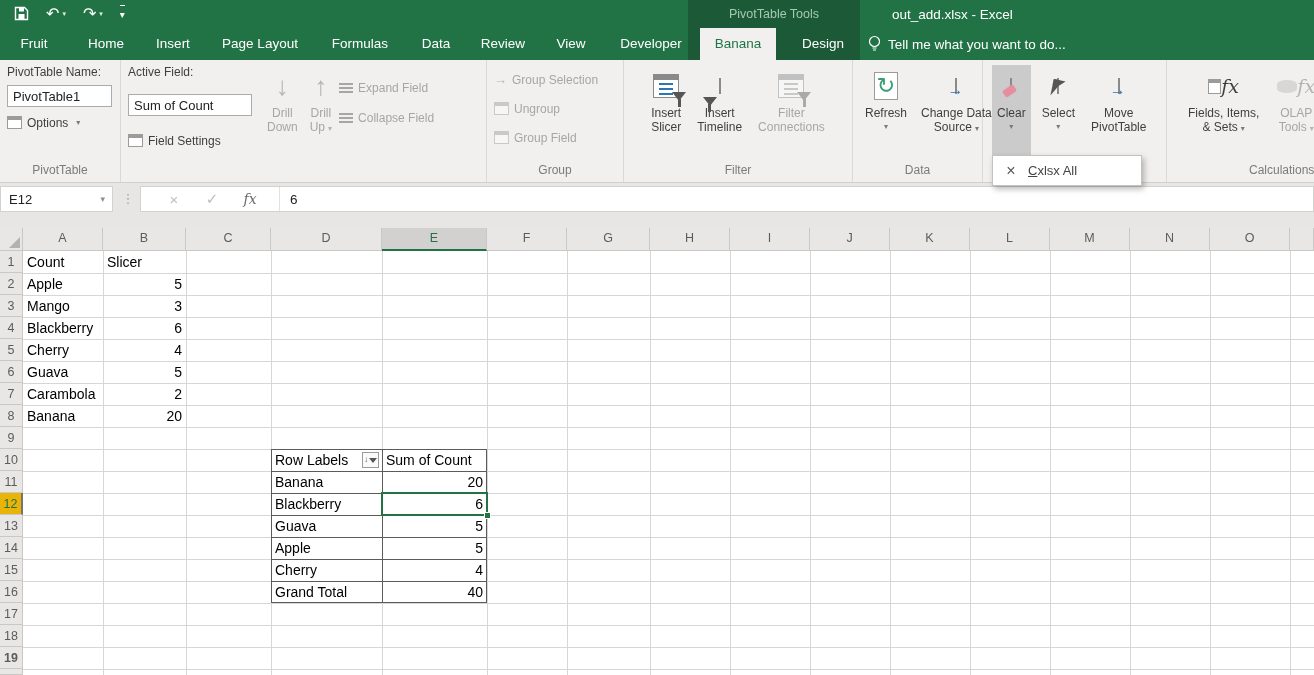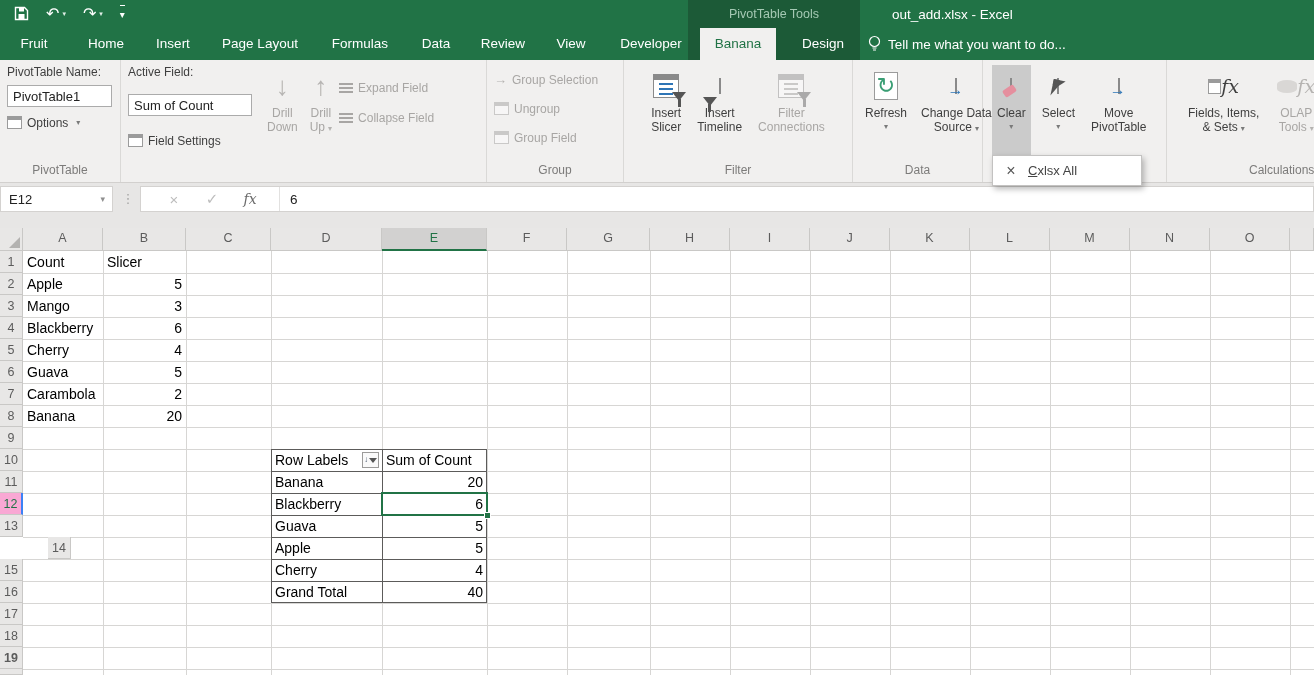--- a/index.html
+++ b/index.html
@@ -89,21 +89,21 @@
   .sheet{position:absolute;left:0;top:228px;width:1314px;height:447px;background:#fff;overflow:hidden;}
   .corner{position:absolute;left:0;top:0;width:23px;height:23px;background:#e8e7e6;border-right:1px solid #c9c8c6;
           border-bottom:1px solid #c9c8c6;box-sizing:border-box;}
   .corner:after{content:"";position:absolute;right:2px;bottom:2px;width:0;height:0;
           border-left:11px solid transparent;border-bottom:11px solid #b3b2b0;}
   .colhdr{position:absolute;top:0;height:23px;background:#e8e7e6;border-right:1px solid #c9c8c6;border-bottom:1px solid #c9c8c6;
           box-sizing:border-box;text-align:center;font-size:12.5px;color:#5c5c5c;line-height:21px;}
   .colhdr.sel{background:#d2d1d0;color:#217346;border-bottom:2px solid #217346;}
   .rowhdr{position:absolute;left:0;width:23px;background:#e8e7e6;border-right:1px solid #c9c8c6;border-bottom:1px solid #c9c8c6;
           box-sizing:border-box;text-align:center;font-size:12.5px;color:#5c5c5c;}
-  .rowhdr.sel{background:#f9a8d4;color:#217346;border-right:2px solid #3b82f6;}
+  .rowhdr.sel{background:#eab308;color:#217346;border-right:2px solid #737373;}
   .gline-v{position:absolute;width:1px;background:#d7d6d4;top:23px;bottom:0;}
   .gline-h{position:absolute;height:1px;background:#d7d6d4;left:23px;right:0;}
   .cell{position:absolute;height:22px;line-height:22px;font-size:14px;color:#000;padding:0 4px;
         box-sizing:border-box;white-space:nowrap;overflow:hidden;}
   .cell.num{text-align:right;}
   .pivot-box{position:absolute;border:1px solid #5c5b5a;box-sizing:border-box;z-index:3;}
   .pline-h{position:absolute;height:1px;background:#5c5b5a;z-index:3;}
   .pline-v{position:absolute;width:1px;background:#5c5b5a;z-index:3;}
   .filterbtn{position:absolute;width:17px;height:16px;background:#fafafa;border:1px solid #9c9b9a;
              box-sizing:border-box;display:flex;align-items:center;justify-content:center;gap:1px;z-index:5;}
@@ -438,21 +438,21 @@
       <div class="rowhdr" style="top: 89px; height: 22px; line-height: 22px;">4</div>
       <div class="rowhdr" style="top: 111px; height: 22px; line-height: 22px;">5</div>
       <div class="rowhdr" style="top: 133px; height: 22px; line-height: 22px;">6</div>
       <div class="rowhdr" style="top: 155px; height: 22px; line-height: 22px;">7</div>
       <div class="rowhdr" style="top: 177px; height: 22px; line-height: 22px;">8</div>
       <div class="rowhdr" style="top: 199px; height: 22px; line-height: 22px;">9</div>
       <div class="rowhdr" style="top: 221px; height: 22px; line-height: 22px;">10</div>
       <div class="rowhdr" style="top: 243px; height: 22px; line-height: 22px;">11</div>
       <div class="rowhdr sel" style="top: 265px; height: 22px; line-height: 22px;">12</div>
       <div class="rowhdr" style="top: 287px; height: 22px; line-height: 22px;">13</div>
-      <div class="rowhdr" style="top: 309px; height: 22px; line-height: 22px; margin-left: 48px;">14</div>
+      <div class="rowhdr" style="top: 309px; height: 22px; line-height: 22px;">14</div>
       <div class="rowhdr" style="top: 331px; height: 22px; line-height: 22px;">15</div>
       <div class="rowhdr" style="top: 353px; height: 22px; line-height: 22px;">16</div>
       <div class="rowhdr" style="top: 375px; height: 22px; line-height: 22px;">17</div>
       <div class="rowhdr" style="top: 397px; height: 22px; line-height: 22px;">18</div>
       <div class="rowhdr" style="top: 419px; height: 22px; line-height: 22px; font-weight: bold;">19</div>
       <div class="rowhdr" style="top: 441px; height: 6px;"></div>
       <div class="cell" style="left: 23px; top: 23px; width: 80px;">Count</div>
       <div class="cell" style="left: 103px; top: 23px; width: 83px;">Slicer</div>
       <div class="cell" style="left: 23px; top: 45px; width: 80px;">Apple</div>
       <div class="cell num" style="left: 103px; top: 45px; width: 83px;">5</div>

